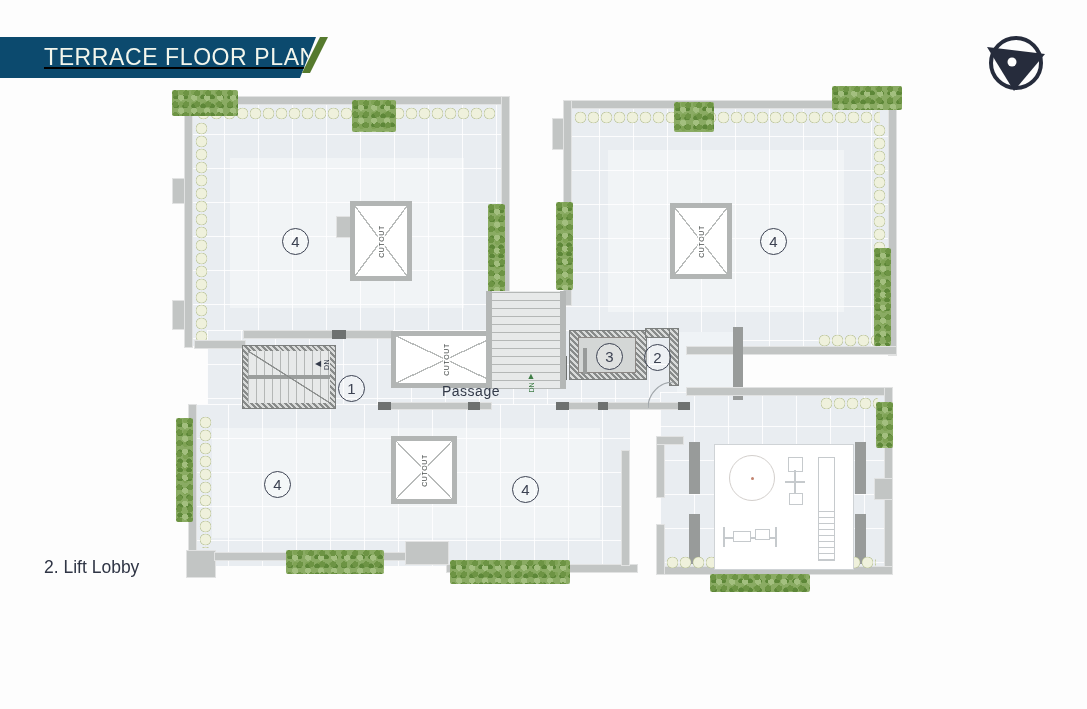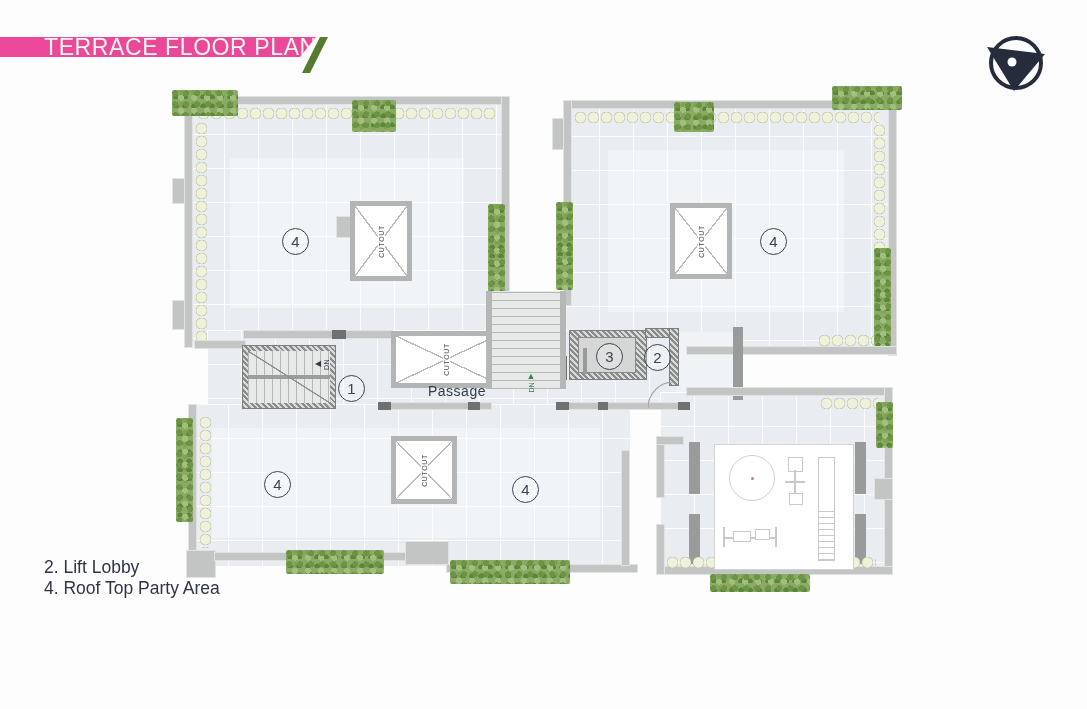--- a/index.html
+++ b/index.html
@@ -1,21 +1,21 @@
 <!DOCTYPE html>
 <html><head>
 <meta charset="utf-8">
 <style>
   html,body{margin:0;padding:0;background:#fff;}
   .page{position:relative;width:1087px;height:709px;background:#fdfdfd;overflow:hidden;
         font-family:"Liberation Sans",sans-serif;}
   .abs{position:absolute;}
 
   
-  .band{position:absolute;left:0;top:37px;width:316px;height:20px;background:#ec4899;
+  .band{position:absolute;left:0;top:37px;width:316px;height:41px;background:#0c4a6e;
         clip-path:polygon(0 0,100% 0,calc(100% - 16px) 100%,0 100%);
         display:flex;align-items:center;text-decoration:underline;}
   .band-title{margin-left:44px;color:#f3f6ec;font-size:23px;letter-spacing:.6px;font-weight:500;white-space:nowrap;}
   .band-slash{position:absolute;left:302px;top:37px;width:26px;height:36px;background:#567a2e;
         clip-path:polygon(18px 0,26px 0,8px 36px,0 36px);}
 
   
   .legend{position:absolute;left:44px;top:557px;list-style:none;margin:0;padding:0;
           color:#2f3545;font-size:17.5px;line-height:20.5px;font-weight:500;}
   .legend li{white-space:nowrap;}
@@ -54,21 +54,21 @@
   .stair-l{position:absolute;background:repeating-linear-gradient(45deg,#888b8a 0 2px,#d9dbda 2px 4px);outline:1px solid #7b7e7d;}
   .stair-l .tread{position:absolute;left:5px;top:5px;right:5px;bottom:5px;background-color:#e7e9e9;
       background-image:linear-gradient(to top right,transparent 49%,#8a8d8c 49.5% 50.5%,transparent 51%),
                        linear-gradient(transparent 47%,#9a9d9c 47% 53%,transparent 53%),
                        repeating-linear-gradient(90deg,#b4b7b6 0 1px,transparent 1px 8px);}
   .stair-c{position:absolute;background-color:#e7e9e9;border-left:6px solid #b4b7b6;border-right:6px solid #b4b7b6;
       background-image:repeating-linear-gradient(0deg,#b4b7b6 0 1px,transparent 1px 8px);}
   .lift{position:absolute;background:repeating-linear-gradient(45deg,#888b8a 0 2px,#d9dbda 2px 4px);outline:1px solid #7b7e7d;}
   .lift .cab{position:absolute;left:8px;top:6px;right:10px;bottom:6px;background:#d4d7d6;border:1.5px solid #8b8784;}
   .lift .cab-door{position:absolute;left:4px;top:10px;width:4px;height:26px;background:#989b9a;}
-  .passage{position:absolute;color:#333a49;font-size:14px;letter-spacing:.5px;}
+  .passage{position:absolute;color:#333a49;font-size:14px;letter-spacing:.5px;text-align:center;}
   .dn{position:absolute;display:flex;align-items:center;color:#333a49;}
   .dn .arr{font-size:8px;line-height:1;}
   .dn .txt{font-size:7px;transform:rotate(-90deg);letter-spacing:.5px;}
   .dn-up{position:absolute;display:flex;flex-direction:column;align-items:center;color:#3e7d46;}
   .dn-up .arr{font-size:9px;line-height:1;color:#3e7d46;}
   .dn-up .txt{font-size:7px;transform:rotate(-90deg);margin-top:3px;color:#3e7d46;}
   .play{position:absolute;background:#fff;border:1px solid #cfd3d6;}
   .pe{position:absolute;border:1px solid #c6cacd;background:#fff;}
   .pe-line{position:absolute;background:#c6cacd;}
   .mgr{position:absolute;border:1px solid #d3cfcc;border-radius:50%;}
@@ -87,21 +87,20 @@
   <div class="band-slash"></div>
 
   <svg class="abs" style="left:985px;top:32px" width="62" height="62" viewBox="0 0 62 62">
     <circle cx="31" cy="31" r="25" fill="none" stroke="#262c3c" stroke-width="4"></circle>
     <polygon points="2,15 60,22 29,59" fill="#262c3c"></polygon>
     <circle cx="27" cy="30" r="4.5" fill="#ffffff"></circle>
   </svg>
 
   <ul class="legend">
     <li><span>2.</span> <span>Lift Lobby</span></li>
-    <li><span>4.</span> <span>Roof Top Party Area</span></li>
   </ul>
 
   <div class="abs" style="left:0;top:0;width:1087px;height:709px">
 
     <div class="floor" style="left:190px;top:100px;width:318px;height:246px"></div>
     <div class="floor" style="left:565px;top:102px;width:330px;height:252px"></div>
     <div class="floor" style="left:207px;top:330px;width:470px;height:80px"></div>
     <div class="gapfloor" style="left:677px;top:332px;width:66px;height:76px"></div>
     <div class="floor" style="left:194px;top:404px;width:436px;height:162px"></div>
     <div class="floor" style="left:660px;top:392px;width:233px;height:180px"></div>

